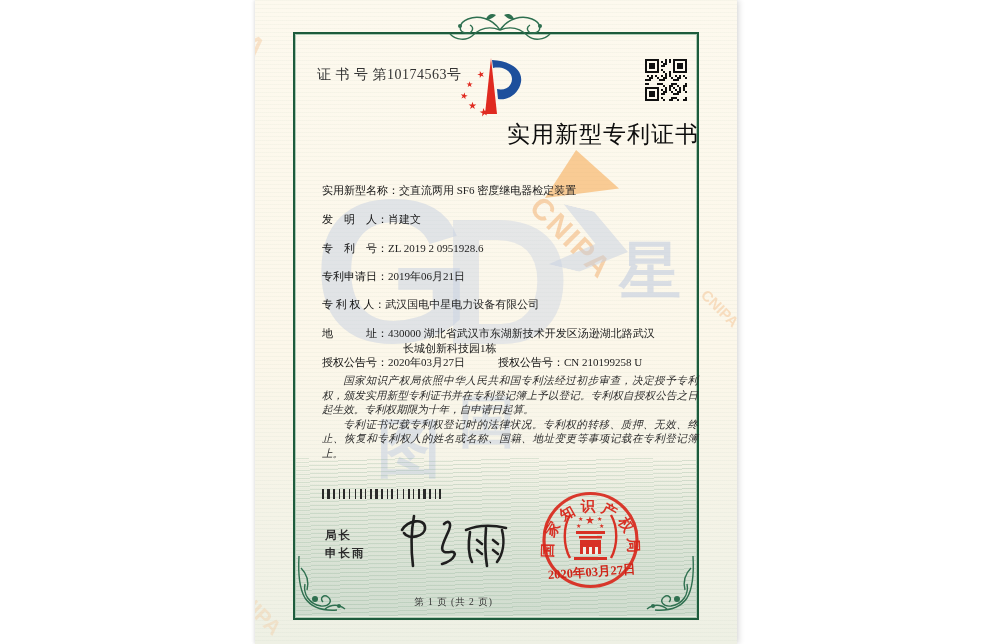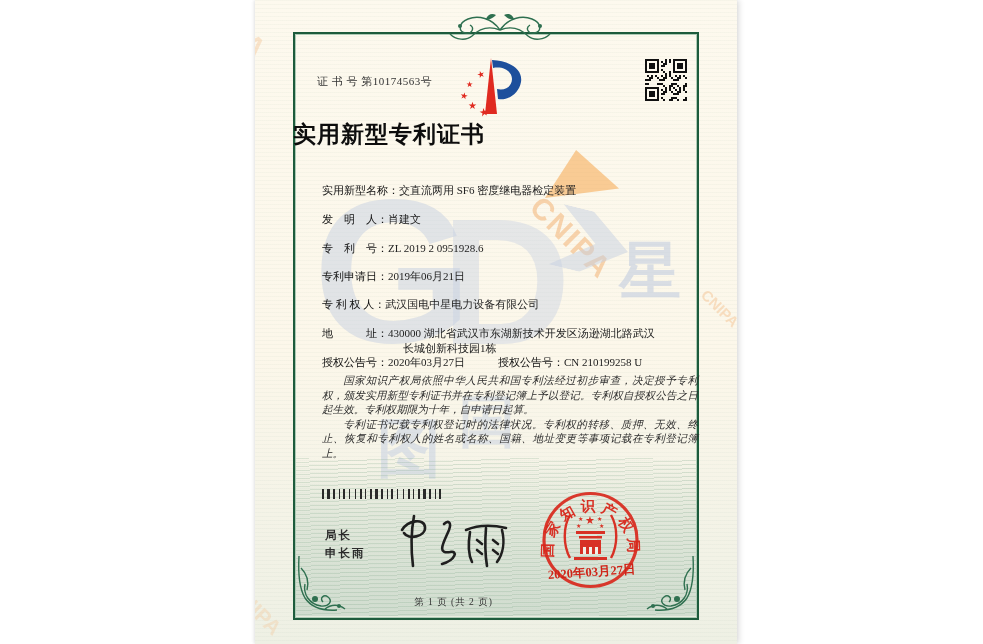--- a/index.html
+++ b/index.html
@@ -35,24 +35,24 @@
      background:repeating-linear-gradient(178deg,rgba(108,156,122,.20) 0 1px,transparent 1px 4px);}
   
   .border{position:absolute;left:38px;top:32px;width:406px;height:588px;box-sizing:border-box;
           border:2px solid #1d5b3c;box-shadow:inset 0 0 0 1px #aecbb6;z-index:3;}
   .flourish{position:absolute;z-index:4;}
   .fl-top{left:175px;top:12px;}
   .fl-bl{left:40px;top:554px;}
   .fl-br{left:382px;top:554px;transform:scaleX(-1);}
   
   .tx{position:absolute;z-index:5;color:#1c1c1c;}
-  .cert-no{left:62px;top:74px;font-size:11px;letter-spacing:.5px;color:#333;}
+  .cert-no{left:62px;top:66px;font-size:14px;letter-spacing:.5px;color:#333;}
   .logo{left:200px;top:56px;}
   .qr{left:390px;top:59px;}
-  .title{left:38px;top:119px;width:406px;text-align:left;font-size:23px;font-weight:bold;
+  .title{left:38px;top:119px;width:406px;text-align:right;font-size:23px;font-weight:normal;
          letter-spacing:1px;color:#0d0d0d;}
   .row{left:67px;width:386px;font-size:11px;white-space:nowrap;color:#222;}
   .row b{font-weight:normal;color:#111;margin-top:12px;}
   .r0{top:183px}.r1{top:212px}.r2{top:241px}.r3{top:269px}.r4{top:297px}
   .r5{top:326px}.r5b{left:148px;top:341px;font-size:11px;color:#222;}
   .r6{top:355px}.r6 .pair2{position:absolute;left:176px;top:0;}
   .paras{left:67px;top:374px;width:376px;font-size:10.6px;line-height:14.6px;
          font-style:italic;color:#2e2e2e;text-align:justify;}
   .paras p{margin:0;text-indent:2em;}
   .barcode{left:67px;top:489px;}

